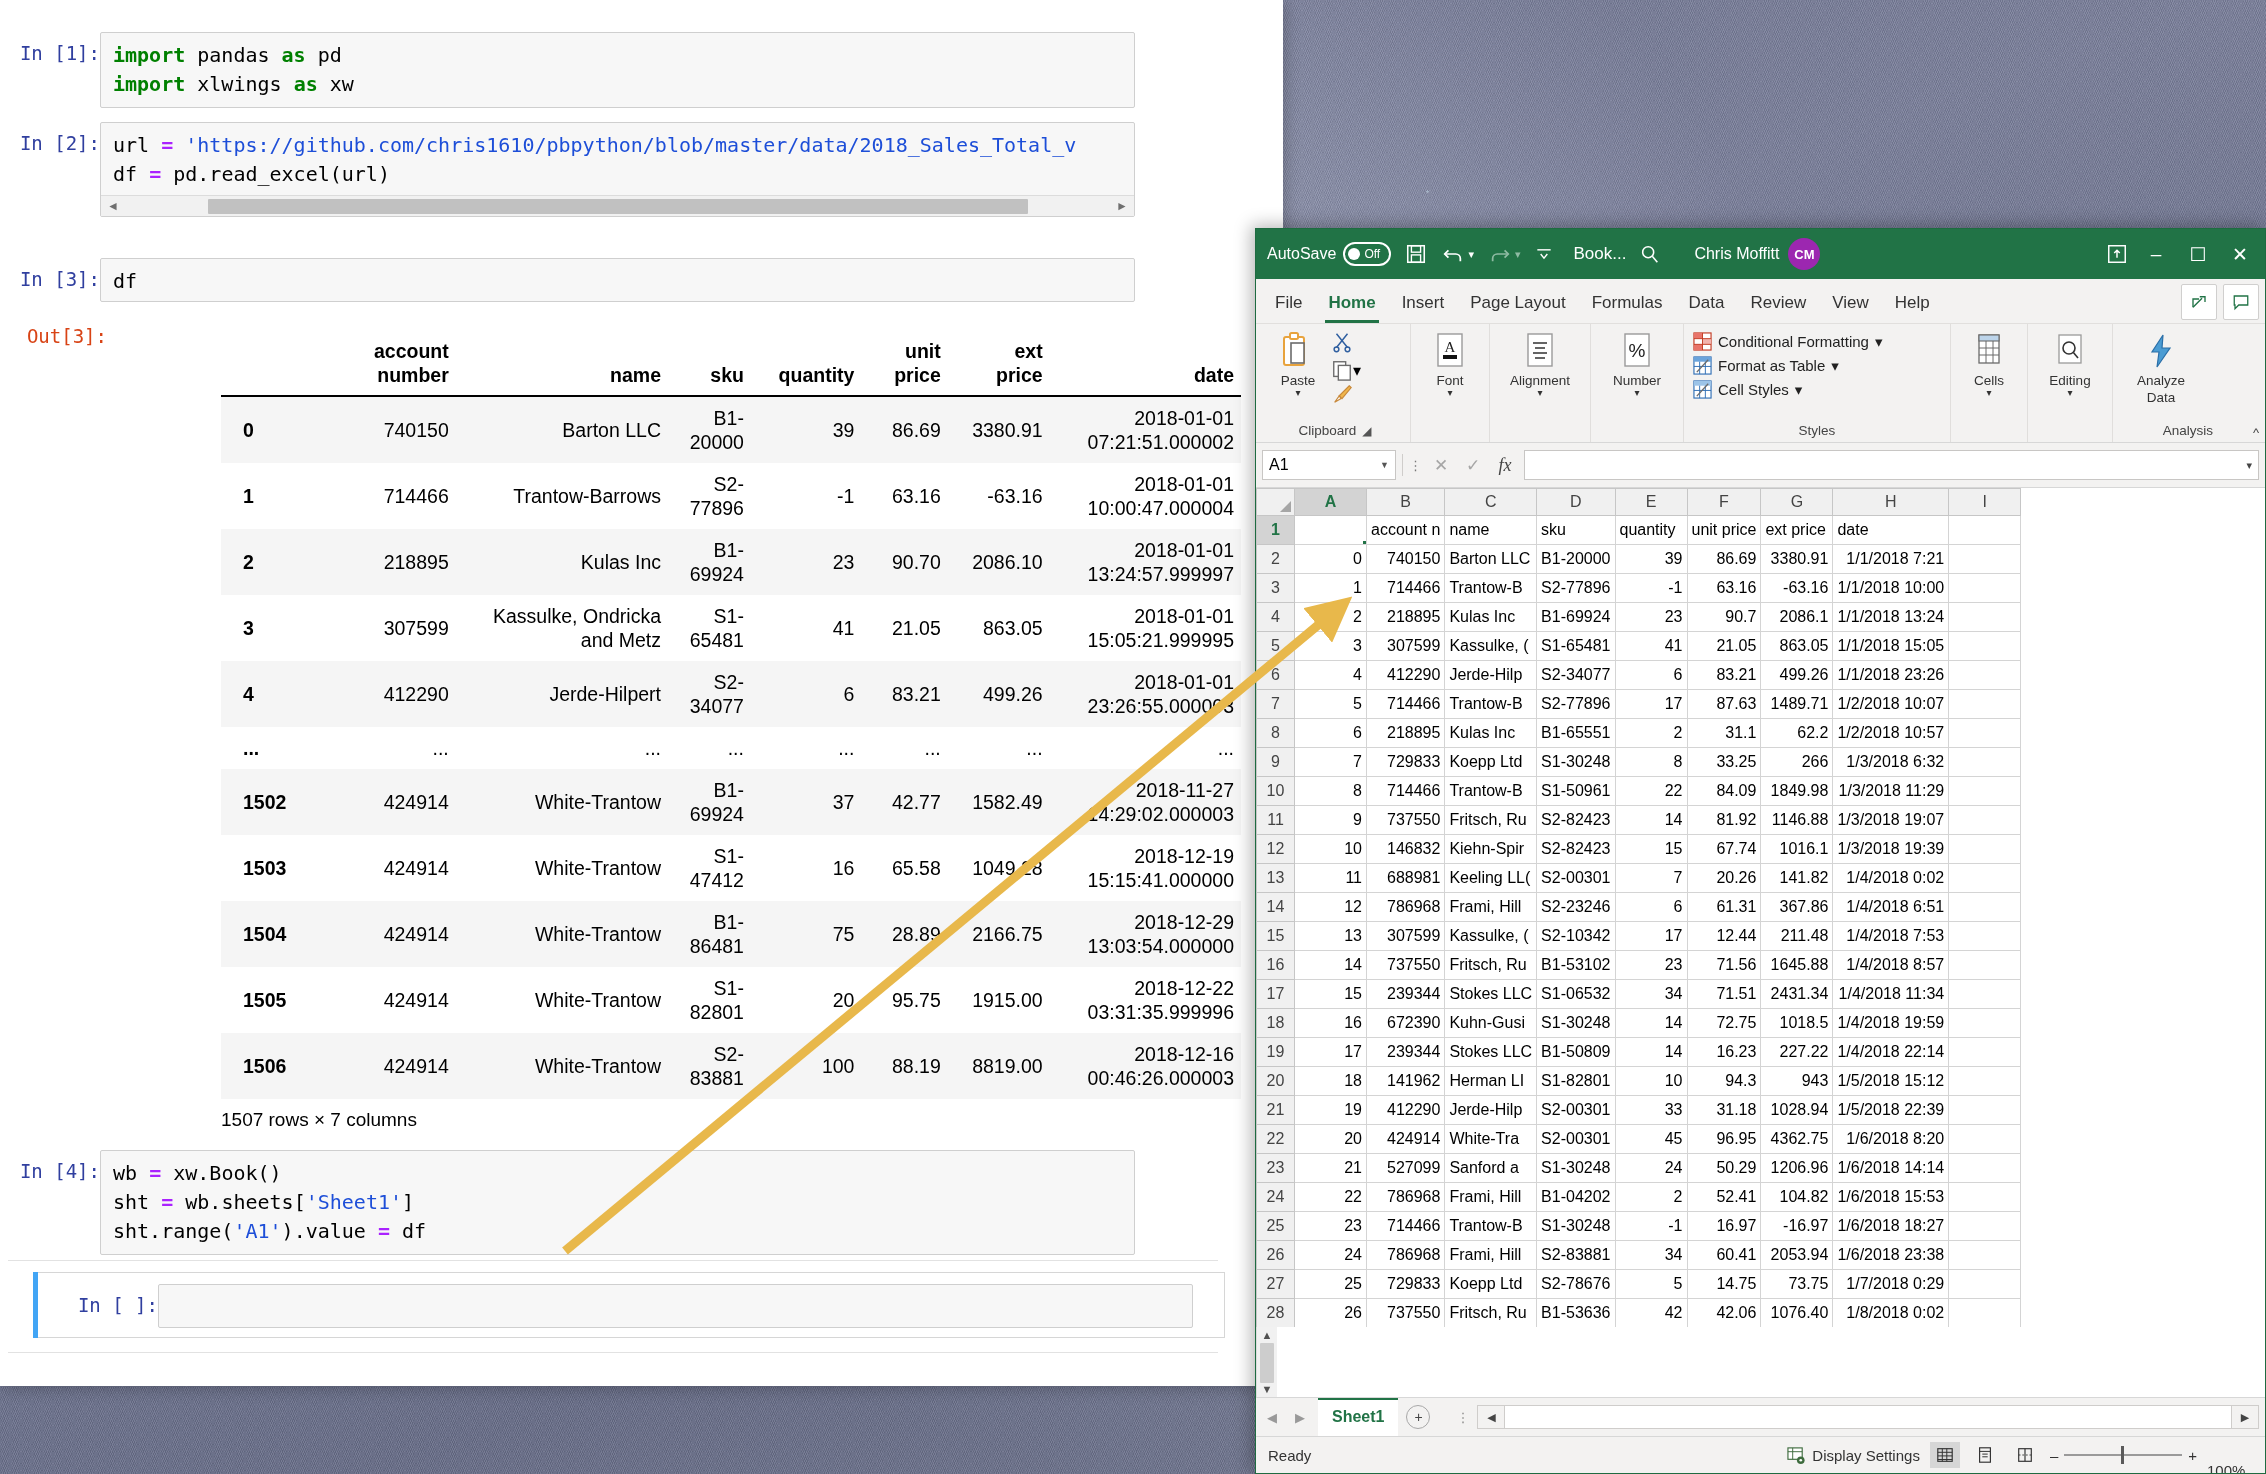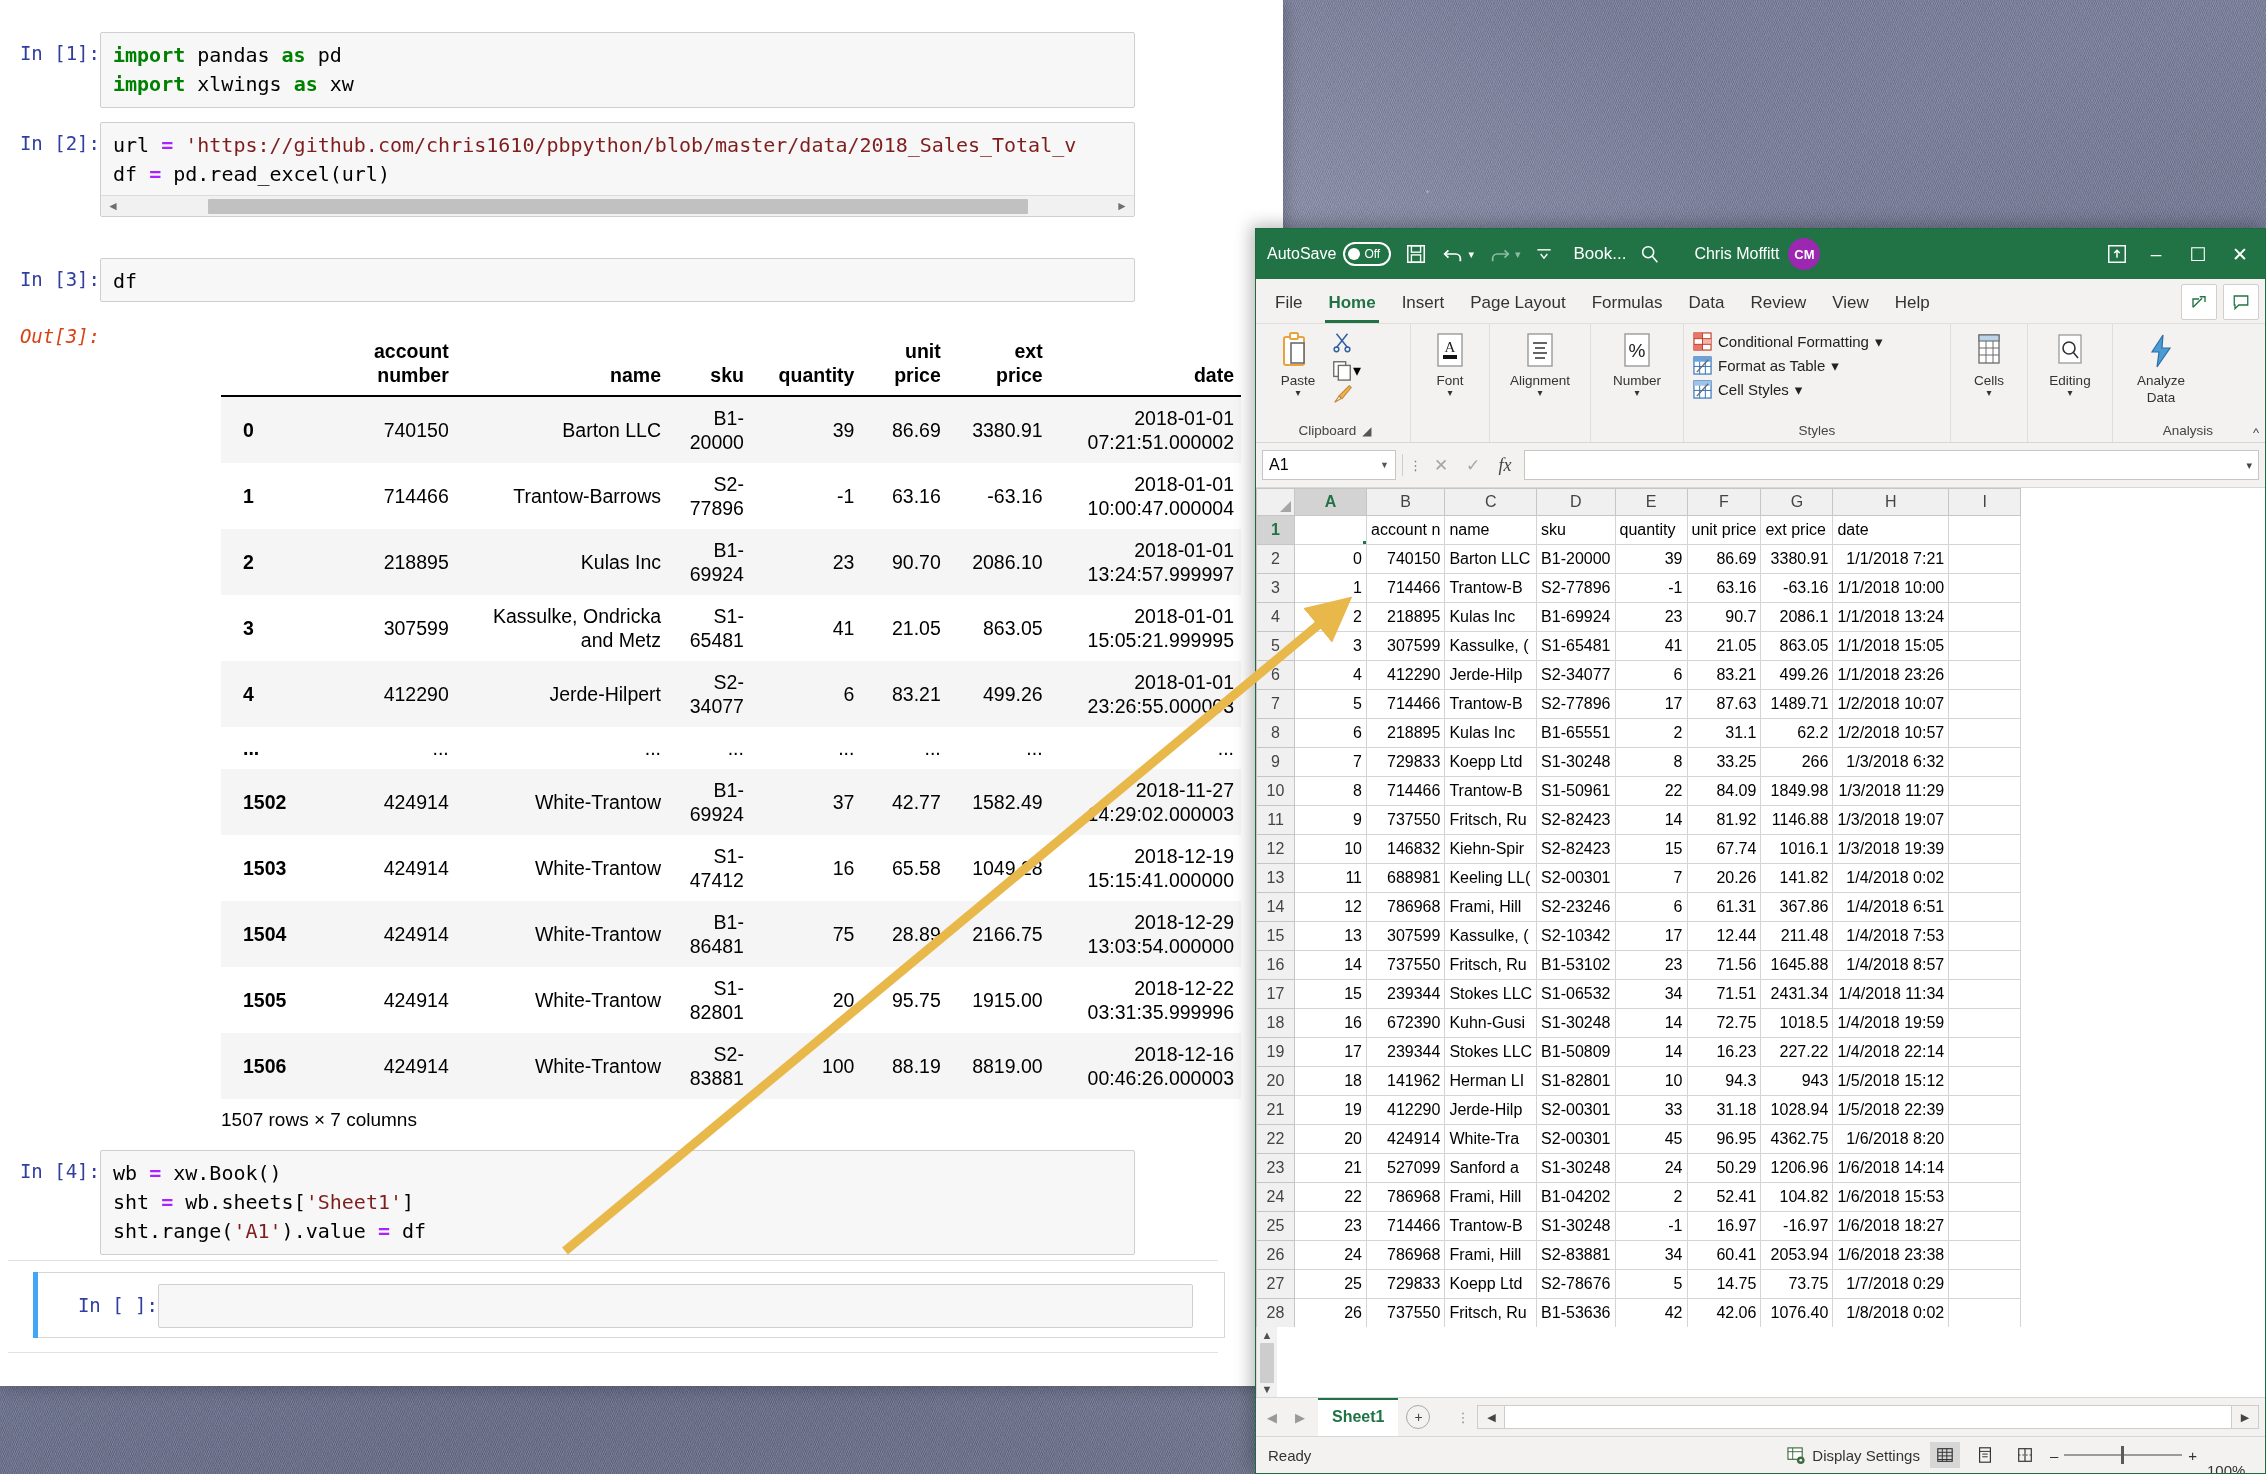--- a/index.html
+++ b/index.html
@@ -55,21 +55,21 @@
   .prompt.out{color:#D84315;}
   .inputbox{
     background:#f7f7f7;border:1px solid #cfcfcf;border-radius:2px;
     padding:8px 10px 8px 12px;box-sizing:border-box;
   }
   .code{
     font-family:"DejaVu Sans Mono","Liberation Mono",monospace;
     font-size:20px;line-height:29px;color:#000;white-space:pre;
   }
   .kw{color:#008000;font-weight:bold;}
-  .str{color:#7f1d1d;}
+  .str{color:#1d4ed8;}
   .op{color:#AA22FF;font-weight:bold;}
 
   
   .hscroll{
     height:20px;background:#f1f1f1;border-top:1px solid #dcdcdc;
     display:flex;align-items:center;justify-content:space-between;
     margin:6px -10px -8px -12px;padding:0 2px;
   }
   .hscroll .arr{font-size:12px;color:#6f6f6f;line-height:1;padding:0 4px;}
   .hscroll .thumb{height:15px;background:#c1c1c1;border-radius:1px;}
@@ -317,21 +317,21 @@
       </div>
     </div>
 
     <div class="cell" style="left:0px;top:258px;width:1250px;">
       <div class="prompt">In [3]:</div>
       <div class="inputbox" style="width:1035px;height:44px;">
         <div class="code">df</div>
       </div>
     </div>
 
-    <div class="prompt out" style="position:absolute;left:0px;top:315px;width:100px;font-style:italic;">Out[3]:</div>
+    <div class="prompt out" style="position:absolute;left:7px;top:315px;width:100px;">Out[3]:</div>
 
     <div id="df-wrap">
       <table class="df">
         <thead>
           <tr>
             <th class="blank c-idx"></th>
             <th class="c-acct">account<br>number</th>
             <th class="c-name">name</th>
             <th class="c-sku">sku</th>
             <th class="c-qty">quantity</th>

